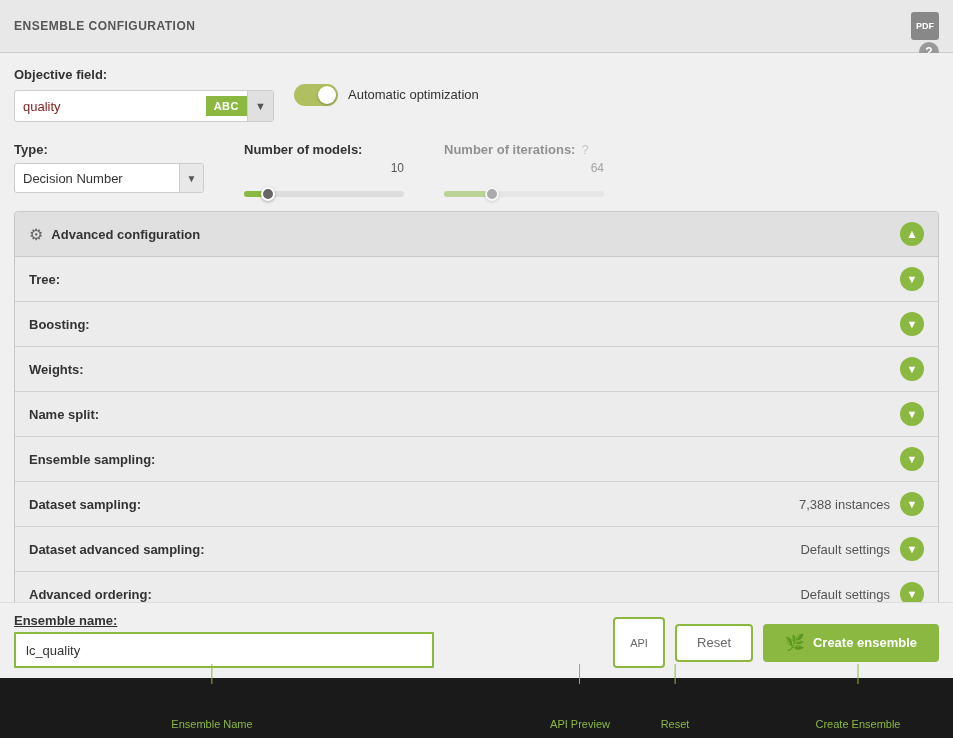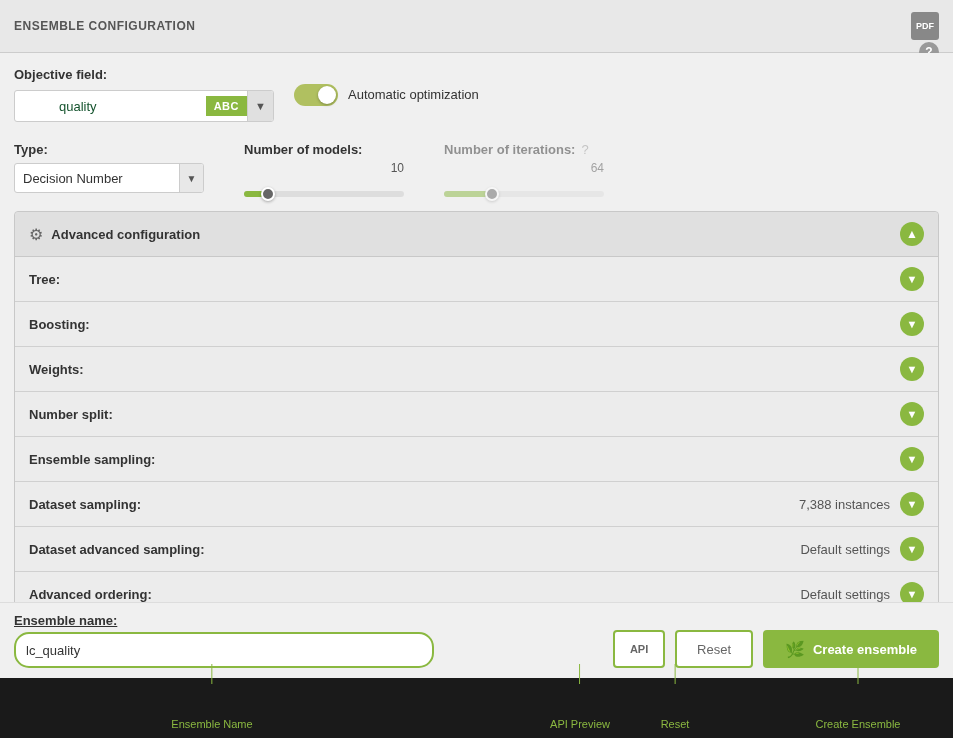--- a/index.html
+++ b/index.html
@@ -89,22 +89,21 @@
       border-radius: 3px;
       background: white;
       height: 32px;
       width: 260px;
       overflow: hidden;
     }
     .field-select-value {
       flex: 1;
       padding: 0 8px;
       font-size: 13px;
-      color: #14532d;
-      margin-left: 36px;
+      color: #7f1d1d;
     }
     .abc-badge {
       background: #8ab840;
       color: white;
       font-size: 11px;
       font-weight: bold;
       padding: 4px 8px;
       letter-spacing: 0.5px;
     }
     .field-dropdown-arrow {
@@ -353,46 +352,46 @@
     .ensemble-name-label {
       font-size: 13px;
       font-weight: bold;
       color: #333;
       text-decoration: underline;
     }
     .ensemble-name-input {
       width: 420px;
       height: 36px;
       border: 2px solid #8ab840;
-      border-radius: 15px;
+      border-radius: 1px;
       padding: 0 10px;
       font-size: 13px;
       color: #333;
       background: white;
       outline: none;
     }
     .action-buttons {
       display: flex;
       align-items: center;
       gap: 10px;
       margin-left: auto;
     }
     .api-btn {
       width: 52px;
-      height: 38px;
+      height: 51px;
       border: 2px solid #8ab840;
       border-radius: 4px;
       background: white;
       display: flex;
       align-items: center;
       justify-content: center;
       cursor: pointer;
       color: #666;
       font-size: 11px;
-      font-weight: bold;
+      font-weight: normal;
     }
     .reset-btn {
       height: 38px;
       padding: 0 20px;
       border: 2px solid #8ab840;
       border-radius: 4px;
       background: white;
       color: #666;
       font-size: 13px;
       cursor: pointer;
@@ -545,21 +544,21 @@
         <div class="accordion-row">
           <span class="accordion-label">Weights:</span>
           <div class="accordion-right">
             <div class="accordion-expand-btn">▼</div>
           </div>
         </div>
       </div>
 
       <div class="accordion-item">
         <div class="accordion-row">
-          <span class="accordion-label">Number split:</span>
+          <span class="accordion-label">Name split:</span>
           <div class="accordion-right">
             <div class="accordion-expand-btn">▼</div>
           </div>
         </div>
       </div>
 
       <div class="accordion-item">
         <div class="accordion-row">
           <span class="accordion-label">Ensemble sampling:</span>
           <div class="accordion-right">

